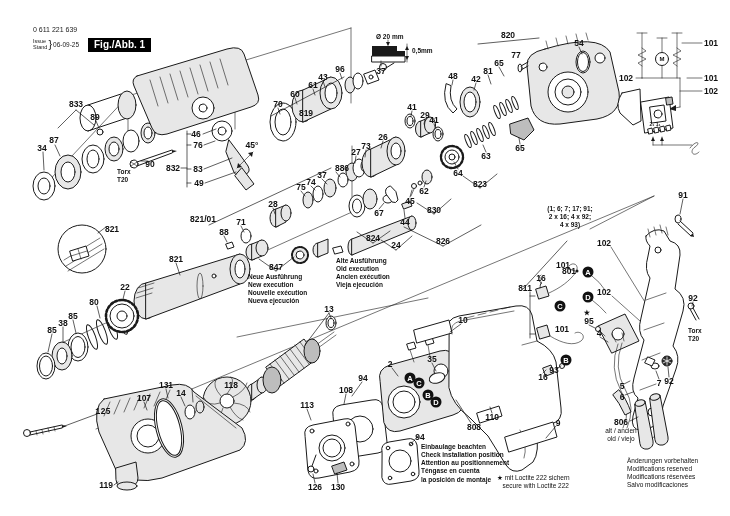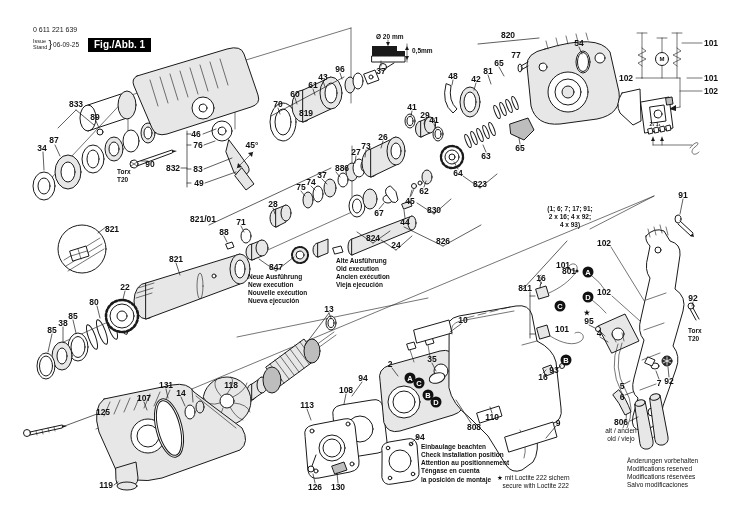--- a/index.html
+++ b/index.html
@@ -482,21 +482,21 @@
         <div class="co circ" style="left: 419px; top: 383px;">C</div>
         <div class="co circ" style="left: 428px; top: 395px;">B</div>
         <div class="co circ" style="left: 436px; top: 402px;">D</div>
         <div class="co" style="left: 363px; top: 378px;">94</div>
         <div class="co" style="left: 346px; top: 390px;">108</div>
         <div class="co" style="left: 307px; top: 405px;">113</div>
         <div class="co" style="left: 166px; top: 385px;">131</div>
         <div class="co" style="left: 192px; top: 385px; margin-left: 39px;">118</div>
         <div class="co" style="left: 181px; top: 393px;">14</div>
         <div class="co" style="left: 144px; top: 398px;">107</div>
-        <div class="co" style="left: 103px; top: 412px;">125</div>
+        <div class="co" style="left: 103px; top: 412px; font-family: Liberation Mono, monospace;">125</div>
         <div class="co" style="left: 106px; top: 485px;">119</div>
         <div class="co" style="left: 315px; top: 487px;">126</div>
         <div class="co" style="left: 338px; top: 487px;">130</div>
         <div class="co" style="left: 420px; top: 437px;">94</div>
         <div class="co" style="left: 474px; top: 427px;">808</div>
         <div class="co" style="left: 492px; top: 417px;">110</div>
         <div class="co" style="left: 558px; top: 423px;">9</div>
         <div class="co" style="left: 562px; top: 329px;">101</div>
         <div class="co circ" style="left: 566px; top: 360px;">B</div>
         <div class="co" style="left: 554px; top: 370px;">93</div>

